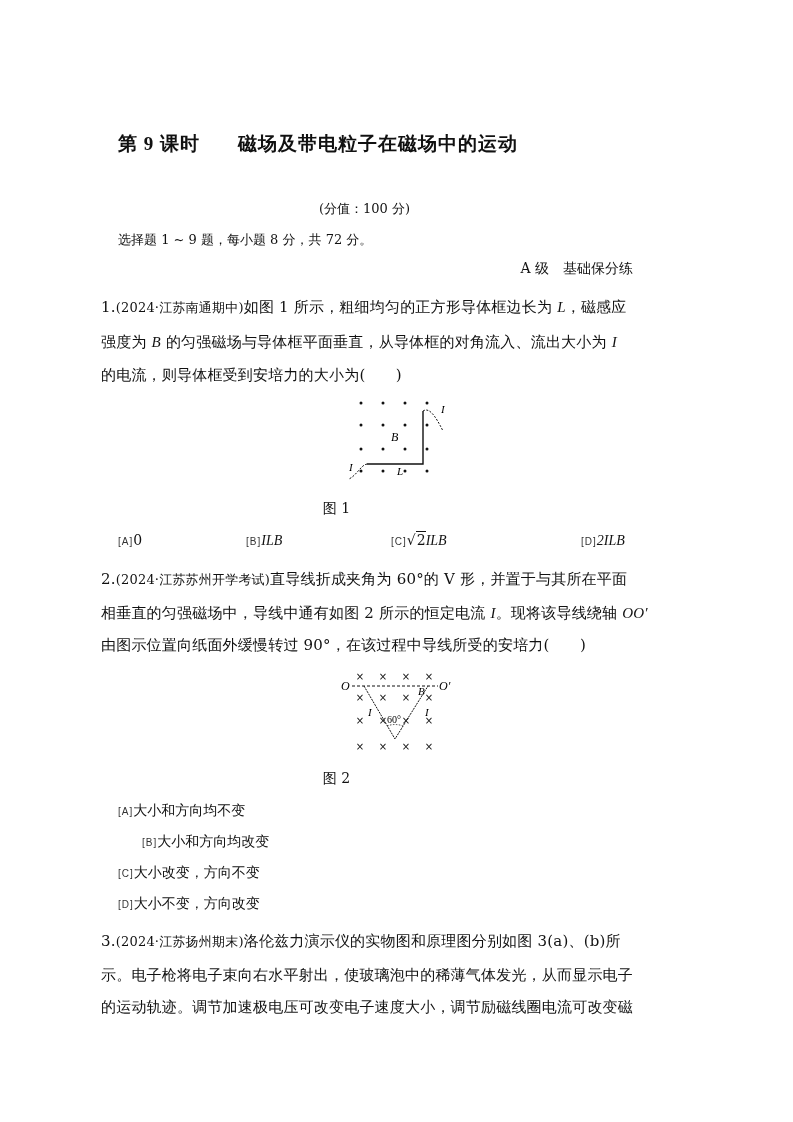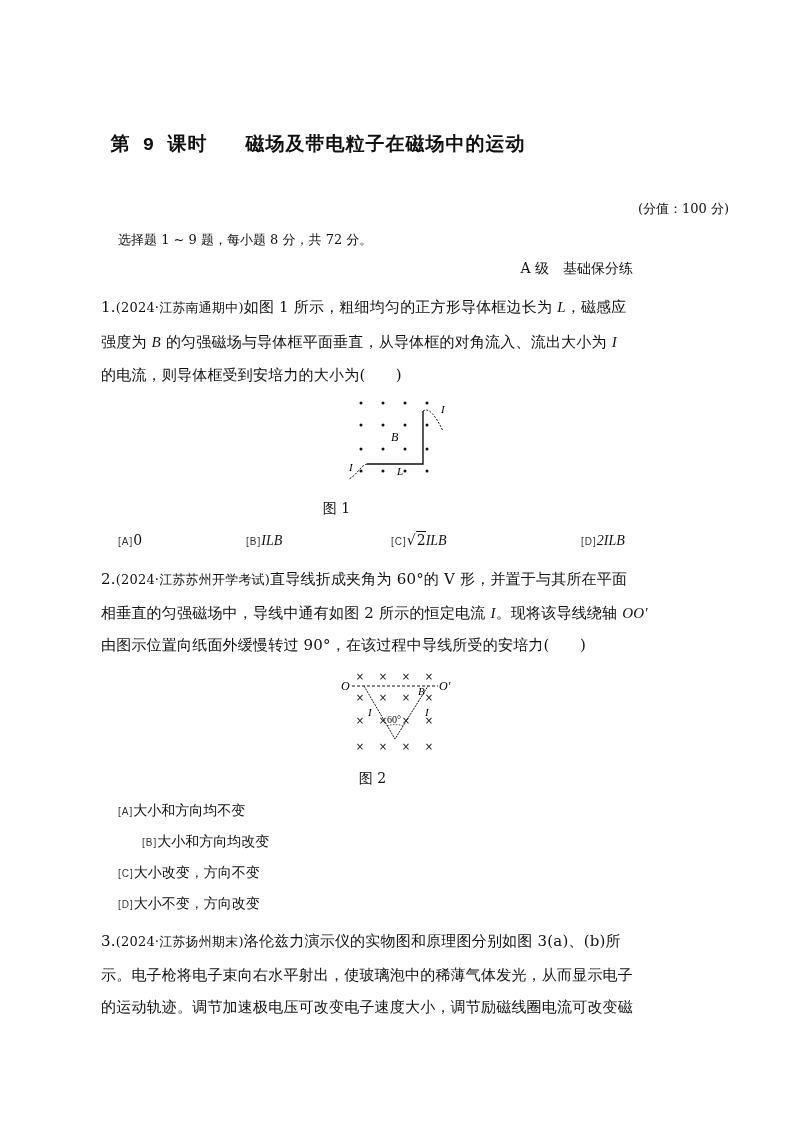--- a/index.html
+++ b/index.html
@@ -1,22 +1,22 @@
 <!DOCTYPE html>
 <html><head>
 <meta charset="utf-8">
 <style>
   html, body { margin: 0; padding: 0; background: #ffffff; }
   body { width: 793px; height: 1122px; position: relative; overflow: hidden;
          font-family: "DejaVu Serif", "Liberation Serif", serif; color: #111; }
   .abs { position: absolute; white-space: nowrap; }
   .title { left: 0; width: 636px; top: 131px; text-align: center;
-           font-family: Liberation Mono, monospace; font-size: 19px; font-weight: bold; letter-spacing: 1px; }
+           font-family: Liberation Serif, serif; font-size: 19px; font-weight: bold; letter-spacing: 1px; }
   .title .gap { display: inline-block; width: 38px; }
-  .score { left: 0; width: 729px; top: 200px; text-align: right; font-size: 13px; }
+  .score { left: 0; width: 729px; top: 200px; text-align: center; font-size: 13px; }
   .intro { left: 118px; top: 231px; font-size: 13px; }
   .level { left: 0; width: 633px; top: 260px; text-align: right; font-size: 14px; }
   .line { left: 101px; font-size: 15px; letter-spacing: 0.2px; }
   .it { font-style: italic; font-family: "Liberation Serif", serif; }
   .src { font-size: 13px; }
   .caption { left: 0; width: 673px; text-align: center; font-size: 14px; }
   .opt { font-size: 14px; }
   .opt .tag { font-size: 10px; font-family: "Liberation Sans", sans-serif; margin-right: 1px; color:#333; }
   .fig { position: absolute; }
   .sqrt { border-top: 1px solid #111; padding-left: 1px; }
@@ -118,21 +118,21 @@
   <polyline points="26,18 57,71 90,18" fill="none" stroke="#111" stroke-width="1" stroke-dasharray="2,1"></polyline>
   <path d="M49,58 Q57,55 65,58" fill="none" stroke="#111" stroke-width="0.8" stroke-dasharray="1.5,1.5"></path>
   <text x="3" y="22" font-size="12" font-style="italic" font-family="Liberation Serif, serif">O</text>
   <text x="101" y="22" font-size="12" font-style="italic" font-family="Liberation Serif, serif">O′</text>
   <text x="80" y="27" font-size="11" font-style="italic" font-family="Liberation Serif, serif">B</text>
   <text x="49" y="55" font-size="10" font-family="Liberation Serif, serif">60°</text>
   <text x="30" y="48" font-size="11" font-style="italic" font-family="Liberation Serif, serif">I</text>
   <text x="87" y="48" font-size="11" font-style="italic" font-family="Liberation Serif, serif">I</text>
 </svg>
 
-<div class="abs caption" style="top:770px;margin-left:36px;">图 2</div>
+<div class="abs caption" style="top:770px;">图 2</div>
 
 <div class="abs opt" style="left:118px;top:802px;">
   <span class="tag">[</span><span class="tag">A</span><span class="tag">]</span><span>大小和方向均不变</span>
 </div>
 <div class="abs opt" style="left:118px;top:833px;padding-left:24px;">
   <span class="tag">[</span><span class="tag">B</span><span class="tag">]</span><span>大小和方向均改变</span>
 </div>
 <div class="abs opt" style="left:118px;top:864px;">
   <span class="tag">[</span><span class="tag">C</span><span class="tag">]</span><span>大小改变，方向不变</span>
 </div>

